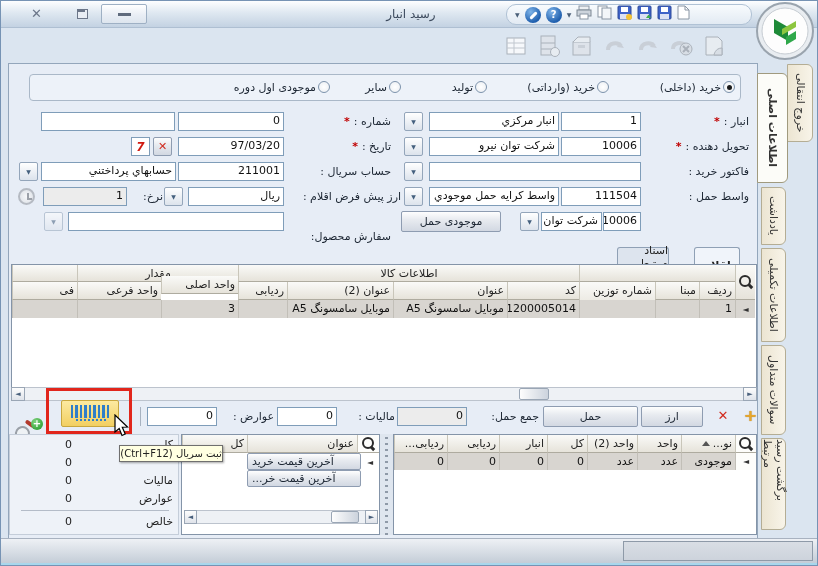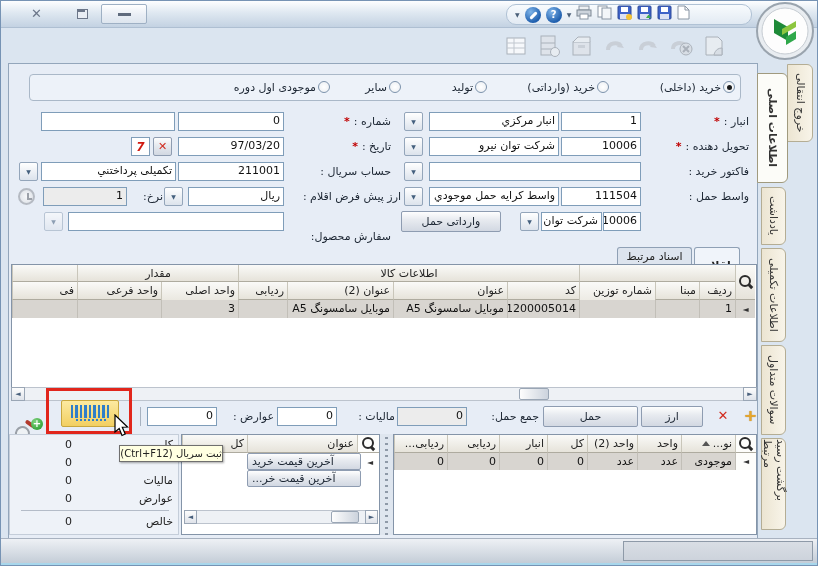--- a/index.html
+++ b/index.html
@@ -88,20 +88,21 @@
 <body>
 
 <div class="win">
 
   <div class="abs tbar">
     <div class="abs wctl" style="left:30px;top:5px;">✕</div>
     <div class="abs restico" style="left:76px;top:8px;"></div>
     <div class="abs minbtn" style="left:100px;top:3px;width:46px;height:20px;">
         <i></i>
       </div>
+    <div class="abs title" style="left:300px;top:6px;width:220px;">رسید انبار</div>
 
     <div class="abs icostrip" style="left:505px;top:3px;width:246px;height:21px;">
       <span class="caret">▼</span>
       <span class="bluec">
           <span class="wrbar"></span>
         </span>
       <span class="bluec">
           <i>?</i>
         </span>
       <span class="caret">▼</span>
@@ -255,21 +256,21 @@
   <div class="abs fld" style="left:428px;top:186px;width:130px;">واسط کرایه حمل موجودي ها</div>
   <div class="abs dd" style="left:403px;top:186px;">
       <i>▼</i>
     </div>
 
   <div class="abs fld" style="left:602px;top:211px;width:38px;">10006</div>
   <div class="abs fld" style="left:540px;top:211px;width:61px;">شرکت توان</div>
   <div class="abs dd" style="left:519px;top:211px;">
       <i>▼</i>
     </div>
-  <div class="abs btn" style="left:400px;top:210px;width:100px;height:21px;">وارداتی حمل</div>
+  <div class="abs btn" style="left:400px;top:210px;width:100px;height:21px;">موجودی حمل</div>
 
   <div class="abs lb" style="left:290px;top:111px;width:100px;">
     <span>شماره :</span>
       <span class="req">*</span>
   </div>
   <div class="abs fld" style="left:177px;top:111px;width:106px;">0</div>
   <div class="abs fld" style="left:40px;top:111px;width:134px;"></div>
 
   <div class="abs lb" style="left:290px;top:136px;width:100px;">
     <span>تاریخ :</span>
@@ -278,21 +279,21 @@
   <div class="abs fld" style="left:177px;top:136px;width:106px;">97/03/20</div>
   <div class="abs btn" style="left:152px;top:136px;width:19px;height:19px;">
       <span class="xsm">✕</span>
     </div>
   <div class="abs cal" style="left:130px;top:136px;width:19px;height:19px;">7</div>
 
   <div class="abs lb" style="left:290px;top:161px;width:100px;">
     <span>حساب سریال :</span>
   </div>
   <div class="abs fld" style="left:177px;top:161px;width:106px;">211001</div>
-  <div class="abs fld" style="left:40px;top:161px;width:135px;">تکمیلی پرداختني</div>
+  <div class="abs fld" style="left:40px;top:161px;width:135px;">حسابهاي پرداختني</div>
   <div class="abs dd" style="left:18px;top:161px;">
       <i>▼</i>
     </div>
 
   <div class="abs lb" style="left:290px;top:186px;width:110px;">
     <span>ارز پیش فرض اقلام :</span>
   </div>
   <div class="abs fld" style="left:187px;top:186px;width:96px;">ریال</div>
   <div class="abs dd" style="left:163px;top:186px;">
       <i>▼</i>
@@ -305,41 +306,41 @@
 
   <div class="abs lb" style="left:290px;top:226px;width:100px;">
     <span>سفارش محصول:</span>
   </div>
   <div class="abs fld" style="left:67px;top:211px;width:216px;"></div>
   <div class="abs dd dis" style="left:43px;top:211px;">
       <i>▼</i>
     </div>
 
   <div class="abs gtab act" style="left:693px;top:246px;width:46px;height:36px;">اقلام</div>
-  <div class="abs gtab" style="left:616px;top:246px;width:75px;height:18px;text-align:right;">اسناد مرتبط</div>
+  <div class="abs gtab" style="left:616px;top:246px;width:52px;height:18px;text-align:right;">اسناد مرتبط</div>
 
   <div class="abs gridbox" style="left:10px;top:263px;width:746px;height:137px;"></div>
 
   <div class="abs hc" style="left:734px;top:264px;width:20px;height:35px;display:flex;align-items:center;justify-content:center;">
       <span class="mag"></span>
     </div>
 
   <div class="abs hc" style="left:578px;top:264px;width:156px;height:17px;"></div>
   <div class="abs hc" style="left:237px;top:264px;width:341px;height:17px;text-align:center;">اطلاعات کالا</div>
   <div class="abs hc" style="left:76px;top:264px;width:161px;height:17px;text-align:center;">مقدار</div>
   <div class="abs hc" style="left:11px;top:264px;width:65px;height:17px;"></div>
 
   <div class="abs hc" style="left:698px;top:281px;width:36px;height:18px;">ردیف</div>
   <div class="abs hc" style="left:654px;top:281px;width:44px;height:18px;">مبنا</div>
   <div class="abs hc" style="left:578px;top:281px;width:76px;height:29px;">شماره توزین</div>
   <div class="abs hc" style="left:506px;top:281px;width:72px;height:18px;">کد</div>
   <div class="abs hc" style="left:392px;top:281px;width:114px;height:18px;">عنوان</div>
   <div class="abs hc" style="left:286px;top:281px;width:106px;height:18px;">عنوان (2)</div>
   <div class="abs hc" style="left:237px;top:281px;width:49px;height:18px;">ردیابی</div>
-  <div class="abs hc" style="left:160px;top:281px;width:77px;height:24px;padding-left:20px;">واحد اصلی</div>
+  <div class="abs hc" style="left:160px;top:275px;width:77px;height:18px;padding-left:20px;">واحد اصلی</div>
   <div class="abs hc" style="left:76px;top:281px;width:84px;height:18px;">واحد فرعی</div>
   <div class="abs hc" style="left:11px;top:281px;width:65px;height:18px;">فی</div>
 
   <div class="abs rowsel" style="left:11px;top:299px;width:743px;height:18px;"></div>
   <div class="abs dc ind" style="left:734px;top:299px;width:20px;height:18px;">◄</div>
   <div class="abs dc" style="left:698px;top:299px;width:36px;height:18px;">1</div>
   <div class="abs dc" style="left:654px;top:299px;width:44px;height:18px;"></div>
   <div class="abs dc" style="left:578px;top:299px;width:76px;height:18px;"></div>
   <div class="abs dc" style="left:506px;top:299px;width:72px;height:18px;">1200005014</div>
   <div class="abs dc" style="left:392px;top:299px;width:114px;height:18px;">موبایل سامسونگ A5</div>

